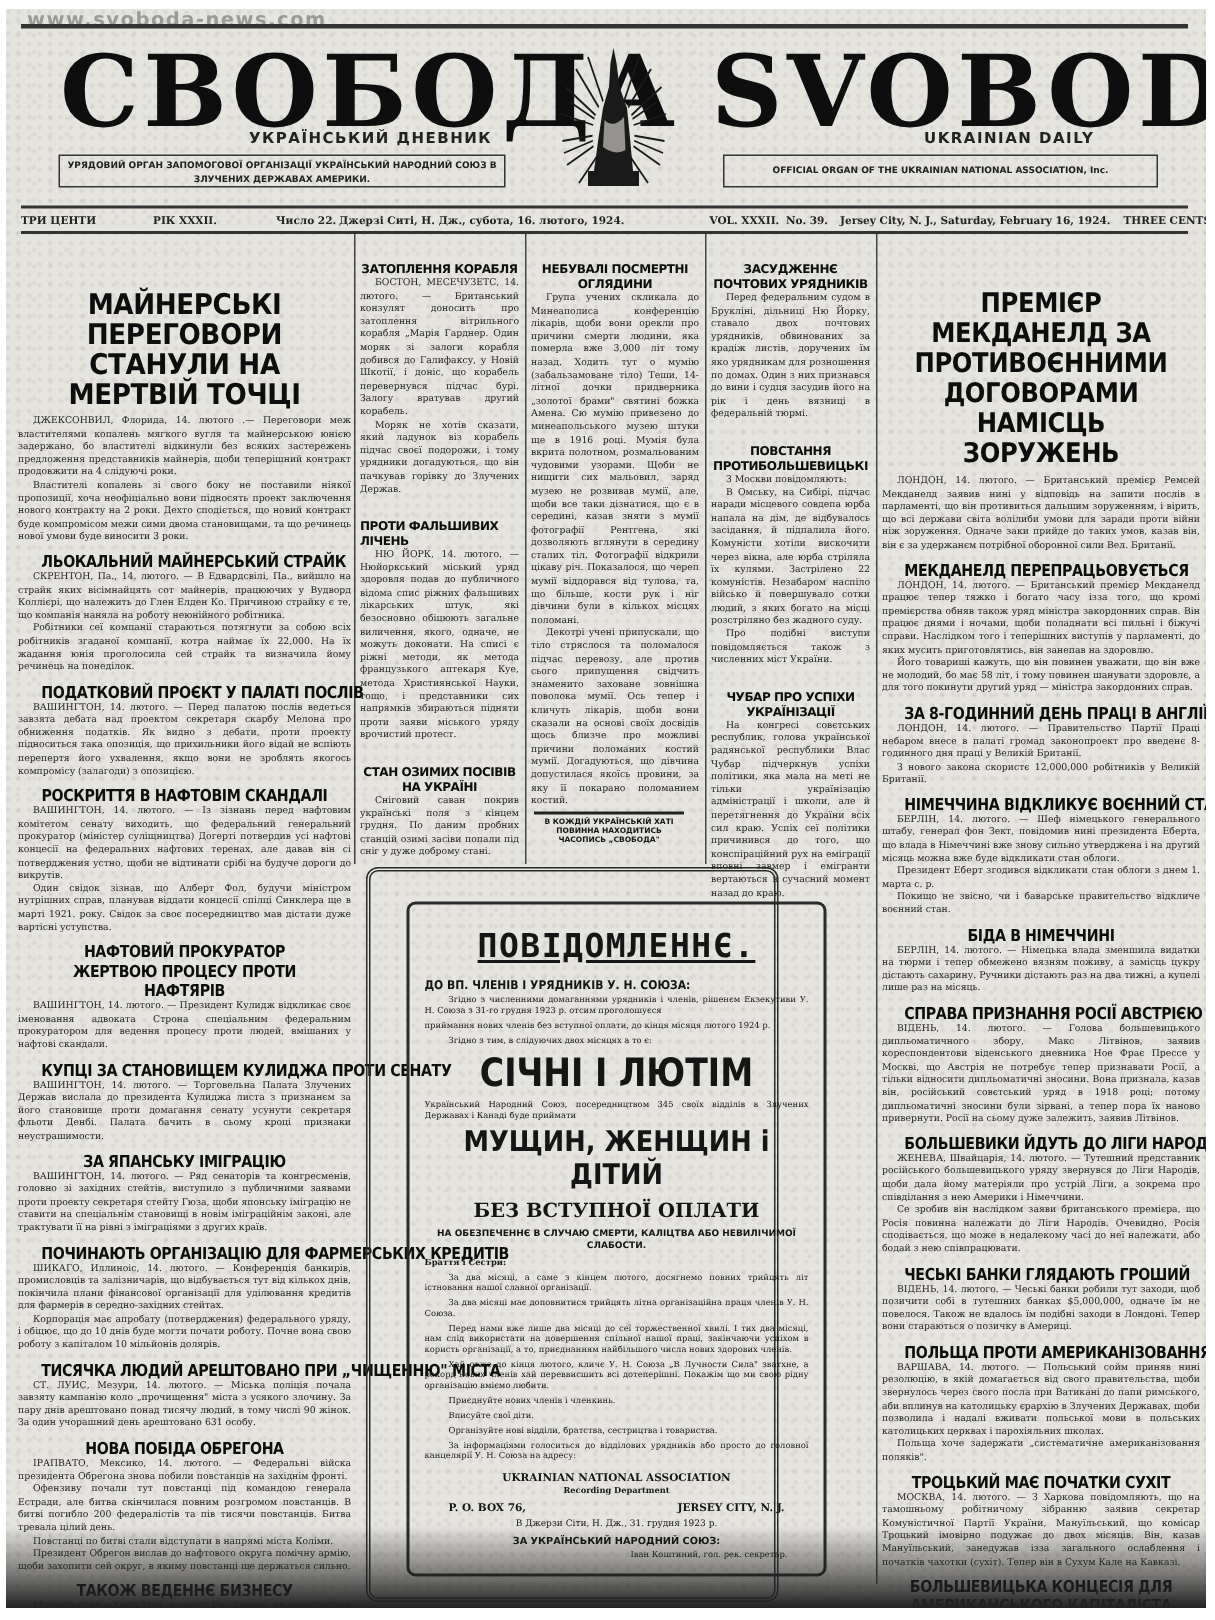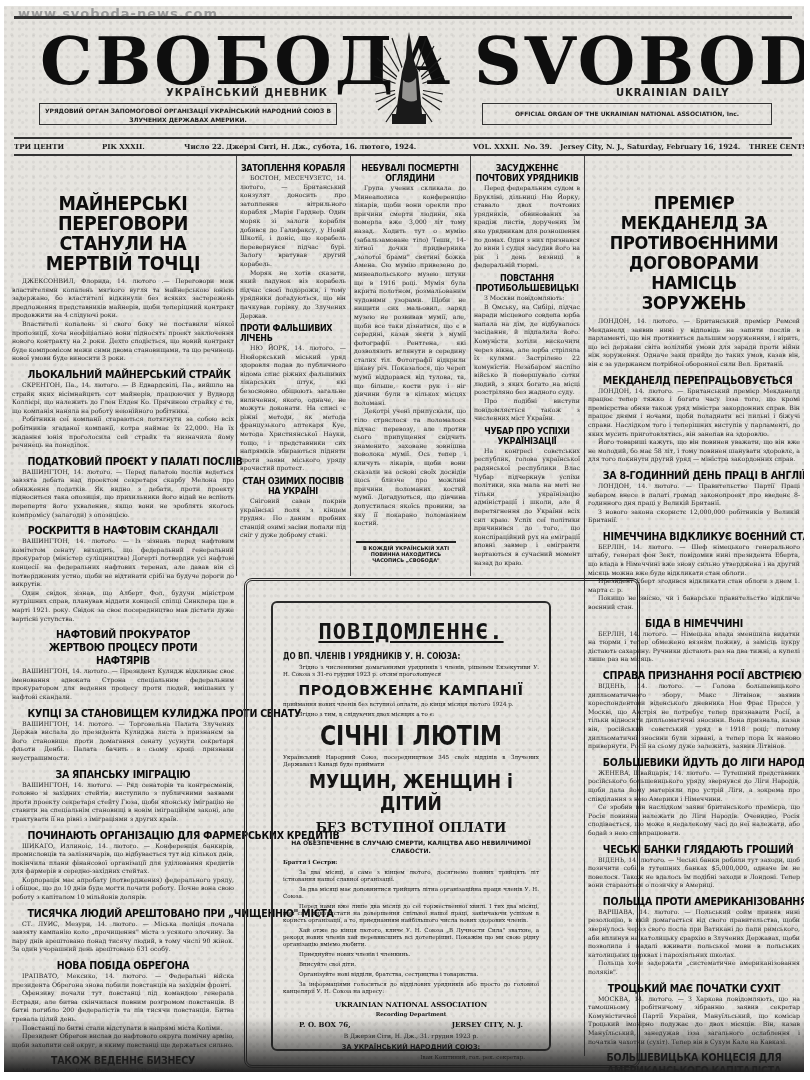--- a/index.html
+++ b/index.html
@@ -37,27 +37,27 @@
   .rule-low { position: absolute; left: 10px; right: 12px; top: 148px; height: 2px; background: #333; }
 
   .col { position: absolute; top: 152px; margin-top: 35px; }
   .col-left { left: 8px; width: 222px; }
   .col-right { left: 584px; width: 212px; }
   .vsep { position: absolute; width: 1px; background: #444; }
 
   .hl { font-family: "DejaVu Sans", sans-serif; font-weight: bold; text-align: center; color: #0d0d0d; letter-spacing: -0.3px; transform: scaleX(0.86); transform-origin: center; white-space: nowrap; }
   .hl-xl { font-size: 19px; line-height: 20px; }
   .hl-lg { font-size: 11px; line-height: 13px; margin-top: 5px; }
-  .hl-sm { font-size: 8px; line-height: 10px; text-transform: uppercase; margin-top: 4px; transform: none; white-space: normal; }
+  .hl-sm { font-size: 8px; line-height: 10px; text-transform: uppercase; margin-top: 15px; transform: none; white-space: normal; }
   .body { font-size: 6.2px; line-height: 8.6px; text-align: justify; color: #222; text-indent: 10px; }
 
   .mini { position: absolute; top: 154px; font-size: 6.2px; line-height: 8.6px; }
   .notice-slug { position: absolute; left: 352px; top: 535px; width: 100px; text-align: center; font: bold 5px "DejaVu Sans", sans-serif; line-height: 6px; border-top: 2px solid #222; padding-top: 2px; }
 
-  .ad-outer { position: absolute; left: 240px; top: 572px; width: 396px; height: 490px; border: 3px double #2a2a2a; border-radius: 8px; }
+  .ad-outer { position: absolute; left: 240px; top: 572px; width: 275px; height: 490px; border: 3px double #2a2a2a; border-radius: 8px; }
   .ad-inner { position: absolute; left: 24px; top: 20px; width: 280px; height: 450px; border: 2.5px solid #2a2a2a; border-radius: 6px; padding: 8px 10px; text-align: center; }
   .ad-title { font: bold 22px "DejaVu Sans Mono", monospace; letter-spacing: 1px; text-decoration: underline; margin-top: 8px; }
   .ad-to { font: bold 8px "DejaVu Sans", sans-serif; text-align: left; margin-top: 8px; transform: scaleX(0.9); transform-origin: left; }
   .ad-p { font-size: 5.6px; line-height: 7px; text-align: justify; margin-top: 3px; text-indent: 16px; }
   .ad-big1 { font: bold 14px "DejaVu Sans", sans-serif; margin-top: 4px; letter-spacing: 0.5px; }
   .ad-big2 { font: bold 26px "DejaVu Sans", sans-serif; margin-top: 3px; transform: scaleX(0.85); }
   .ad-big3 { font: bold 19px "DejaVu Sans", sans-serif; margin-top: 2px; transform: scaleX(0.9); }
   .ad-big4 { font: bold 12px "DejaVu Serif", serif; margin-top: 2px; }
   .ad-big5 { font: bold 13px "DejaVu Serif", serif; margin-top: 6px; }
   .ad-cond { font: bold 6px "DejaVu Sans", sans-serif; margin-top: 4px; line-height: 8px; }
@@ -196,21 +196,20 @@
     <div class="body">Про подібні виступи повідомляється також з численних міст України.</div>
     <div class="hl hl-sm">ЧУБАР ПРО УСПІХИ УКРАЇНІЗАЦІЇ</div>
     <div class="body">На конгресі совєтських республик, голова української радянської республики Влас Чубар підчеркнув успіхи політики, яка мала на меті не тільки українізацію адміністрації і школи, але й перетягнення до України всіх сил краю. Успіх сеї політики причинився до того, що конспіраційний рух на еміграції вповні завмер і емігранти вертаються в сучасний момент назад до краю.</div>
   </div>
 
   <div class="ad-outer">
     <div class="ad-inner">
       <div class="ad-title">ПОВІДОМЛЕННЄ.</div>
       <div class="ad-to">ДО ВП. ЧЛЕНІВ І УРЯДНИКІВ У. Н. СОЮЗА:</div>
       <div class="ad-p">Згідно з численними домаганнями урядників і членів, рішенєм Екзекутиви У. Н. Союза з 31-го грудня 1923 р. отсим проголошуєся</div>
-      <div class="ad-big1">ПРОДОВЖЕННЄ КАМПАНІЇ</div>
       <div class="ad-p" style="text-indent:0">приймання нових членів без вступної оплати, до кінця місяця лютого 1924 р.</div>
       <div class="ad-p">Згідно з тим, в слідуючих двох місяцях а то є:</div>
       <div class="ad-big2">СІЧНІ І ЛЮТІМ</div>
       <div class="ad-p" style="text-indent:0">Український Народний Союз, посередництвом 345 своїх відділів в Злучених Державах і Канаді буде приймати</div>
       <div class="ad-big3">МУЩИН, ЖЕНЩИН і ДІТИЙ</div>
       <div class="ad-big5">БЕЗ ВСТУПНОЇ ОПЛАТИ</div>
       <div class="ad-cond">НА ОБЕЗПЕЧЕННЄ В СЛУЧАЮ СМЕРТИ, КАЛІЦТВА АБО НЕВИЛІЧИМОЇ СЛАБОСТИ.</div>
       <div class="ad-left" style="font-weight:bold; margin-top:4px">Браття і Сестри:</div>
       <div class="ad-p">За два місяці, а саме з кінцем лютого, досягнемо повних трийцять літ істновання нашої славної організації.</div>
       <div class="ad-p">За два місяці має доповнитися трийцять літна організаційна праця членів У. Н. Союза.</div>

